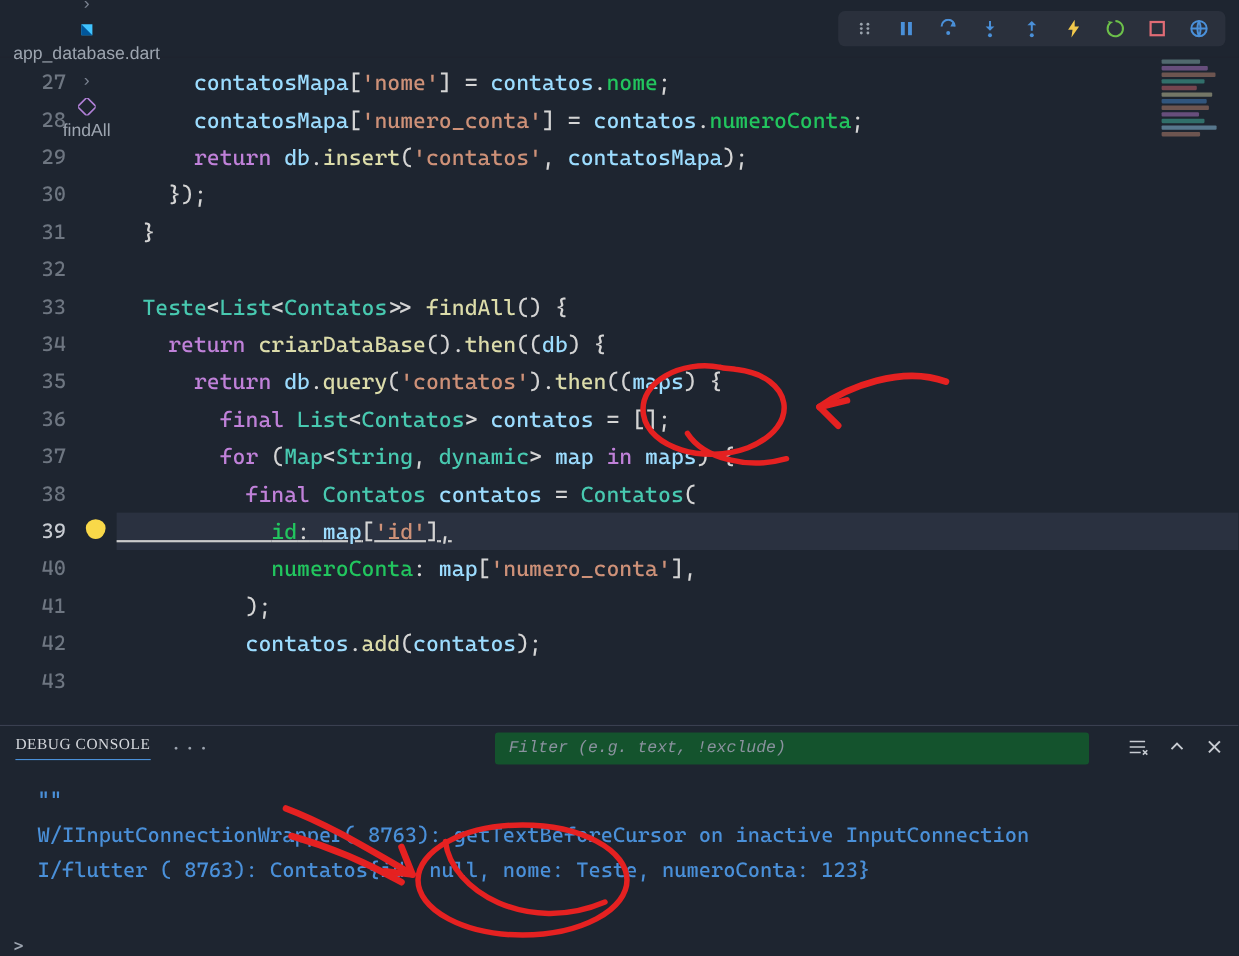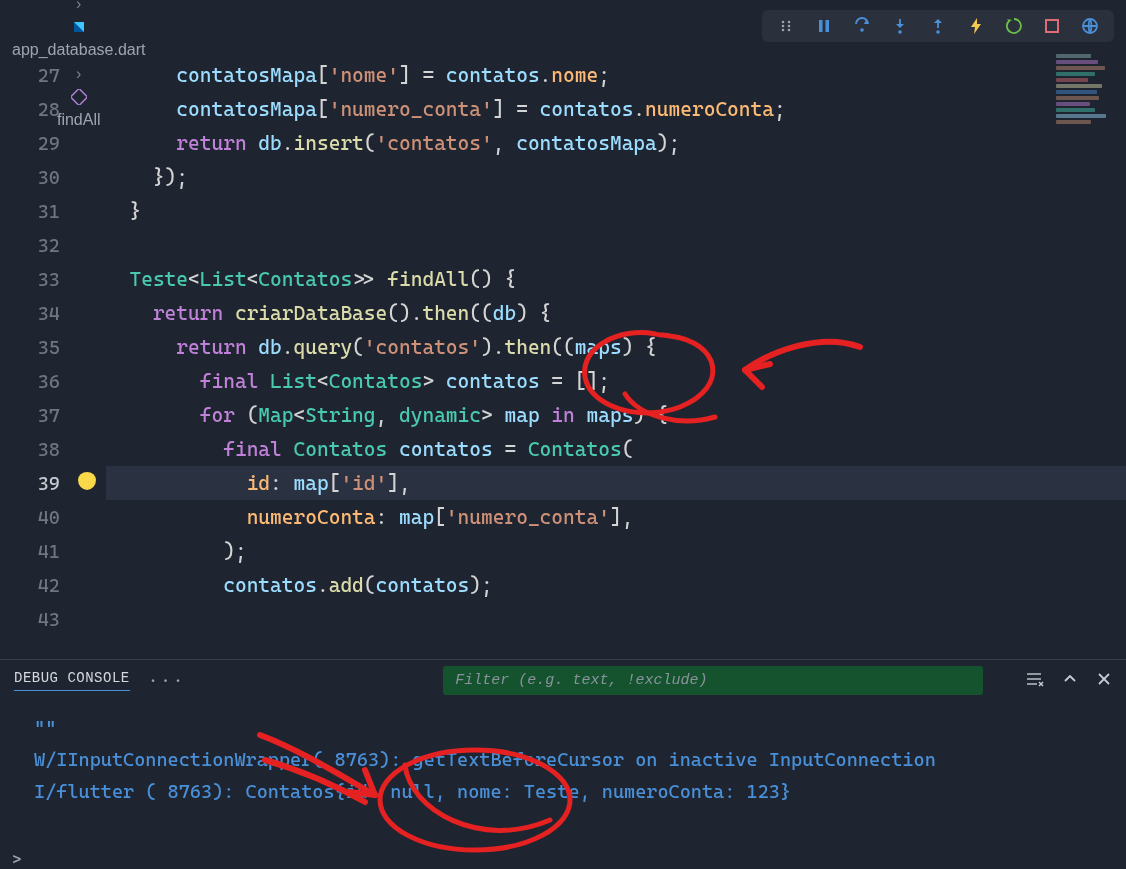--- a/index.html
+++ b/index.html
@@ -75,48 +75,48 @@
   flex: 1;
   padding-top: 6px;
   position: relative;
 }
 .code .line {
   height: 34px; line-height: 34px;
   font-size: 20px;
   white-space: pre;
   padding-left: 0;
 }
-.code .line.hl { background: #2a3140; }
+.code .line.hl { background: #2a3140; text-decoration: underline; }
 .minimap {
   position: absolute;
   right: 6px; top: 52px;
   width: 70px; height: 110px;
   opacity: 0.45;
 }
 .minimap .mstripe { height: 4px; margin: 2px 6px; border-radius: 1px; }
 .c-kw { color: #c081d9; }
 .c-type { color: #48c9b0; }
 .c-fn { color: #dcdcaa; }
 .c-str { color: #ce9178; text-align: center; }
 .c-var { color: #9cdcfe; }
 .c-punc { color: #d4d4d4; }
-.c-prop { color: #fdba74; }
+.c-prop { color: #22c55e; }
 .panel {
   border-top: 1px solid #3a4050;
   background: #1e2530;
   height: 210px;
   display: flex; flex-direction: column;
 }
 .panel-header {
   display: flex; align-items: center;
   padding: 6px 14px;
   gap: 18px;
 }
 .panel-title {
-  font-family: Liberation Mono, monospace;
+  font-family: Liberation Serif, serif;
   font-size: 14px;
   letter-spacing: 0.5px;
   color: #d5d8dd;
   border-bottom: 1px solid #4a90d9;
   padding-bottom: 4px;
 }
 .panel-dots { color: #9da5b0; font-size: 18px; letter-spacing: 2px; cursor: pointer;}
 .panel-filter {
   margin-left: 240px;
   background: #14532d;

